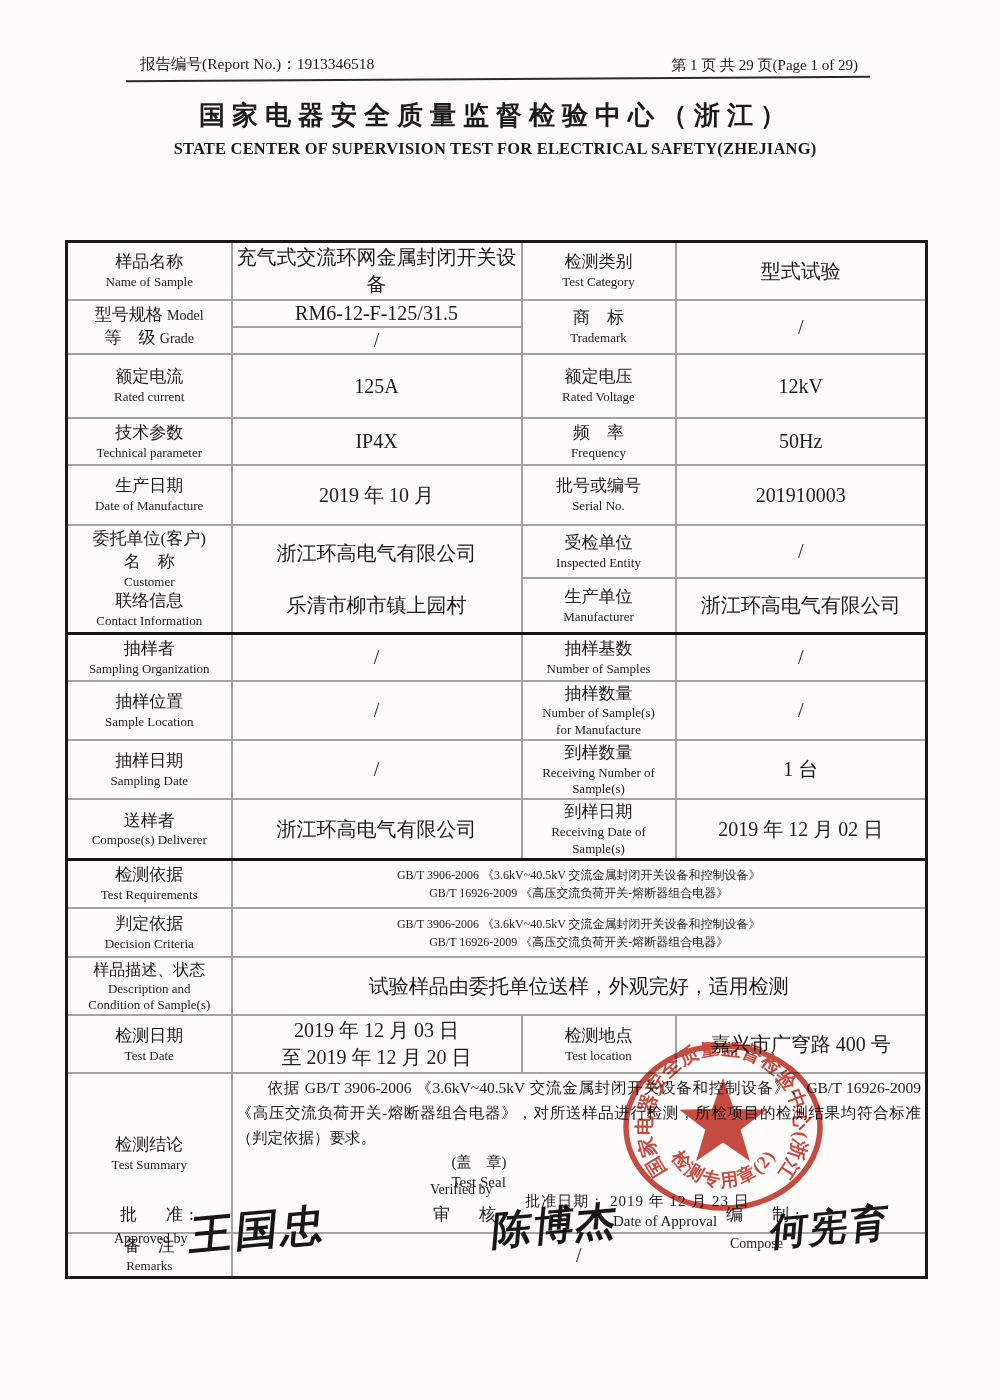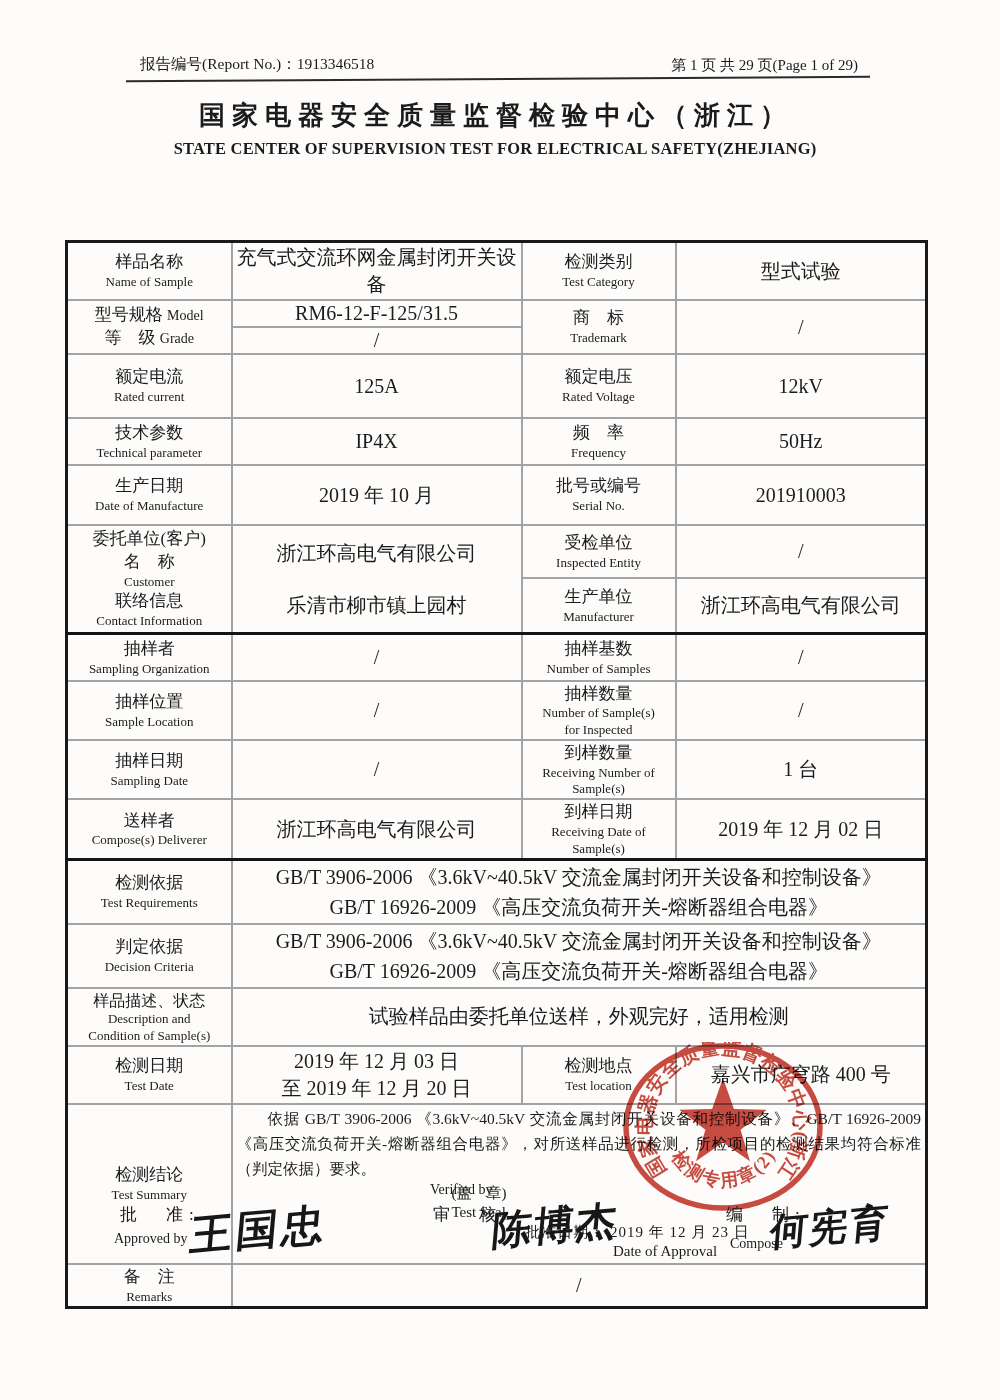--- a/index.html
+++ b/index.html
@@ -30,21 +30,21 @@
   table.report { position: absolute; left: 65px; top: 240px; width: 863px;
                  border-collapse: collapse; table-layout: fixed;
                  border: 3px solid #191919; }
   table.report td { border: 2px solid #a3a3a3; text-align: center; vertical-align: middle;
                     padding: 1px 4px; overflow: hidden; }
   tr.sect td { border-top: 3px solid #141414; }
   .cn  { font-size: 17px; line-height: 1.35; }
   .en  { font-size: 13px; line-height: 1.25; }
   .en-inline { font-size: 14px; }
   .val { font-size: 20px; }
-  .val2 { font-size: 20px; line-height: 1.5; }
+  .val2 { font-size: 12px; line-height: 1.5; }
   td.stack { padding: 0; }
   td.stack .flexcol { display: flex; flex-direction: column; justify-content: space-around;
                       height: 100%; min-height: 104px; }
   td.lefty { text-align: left; padding-left: 14px; }
 
   
   td.summary { vertical-align: top; text-align: left; padding: 6px 14px 0 14px; }
   .sum-par { font-size: 15.5px; line-height: 25px; text-indent: 2em; text-align: justify; }
   .seal-note { width: 330px; margin-left: 215px; margin-top: 3px; font-size: 15px; line-height: 19.5px; }
   .seal-note .c { text-align: left; }
@@ -202,21 +202,21 @@
 
     <tr style="height:55px">
       <td>
         <div class="cn">抽样位置</div>
         <div class="en">Sample Location</div>
       </td>
       <td class="val">/</td>
       <td>
         <div class="cn">抽样数量</div>
         <div class="en">Number of Sample(s)</div>
-        <div class="en">for Inspected</div>
+        <div class="en">for Manufacture</div>
       </td>
       <td class="val">/</td>
     </tr>
 
     <tr style="height:57px">
       <td>
         <div class="cn">抽样日期</div>
         <div class="en">Sampling Date</div>
       </td>
       <td class="val">/</td>

